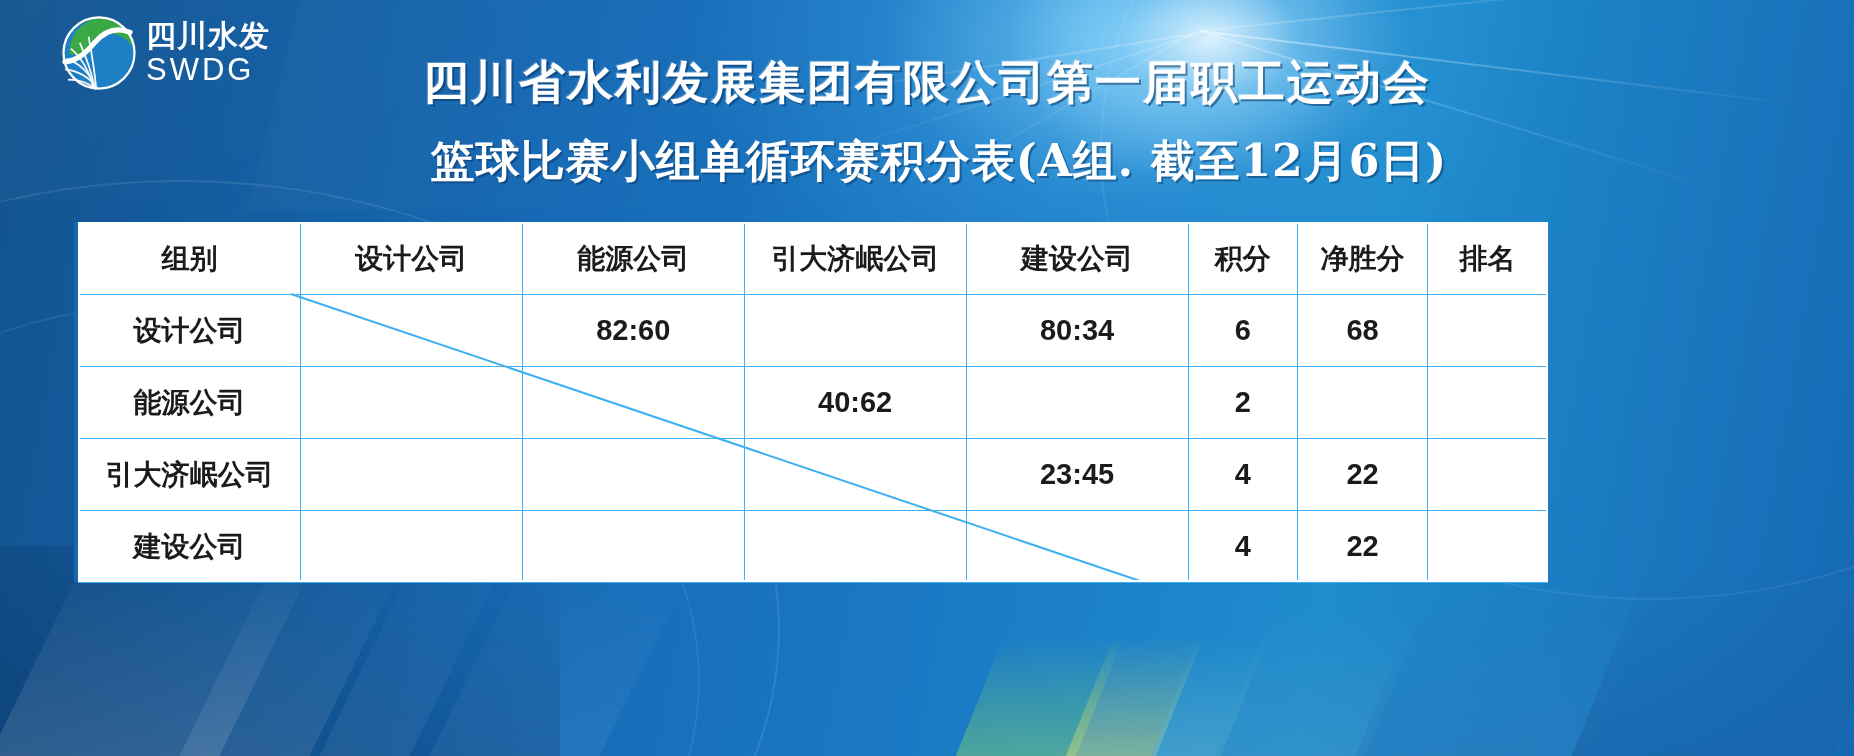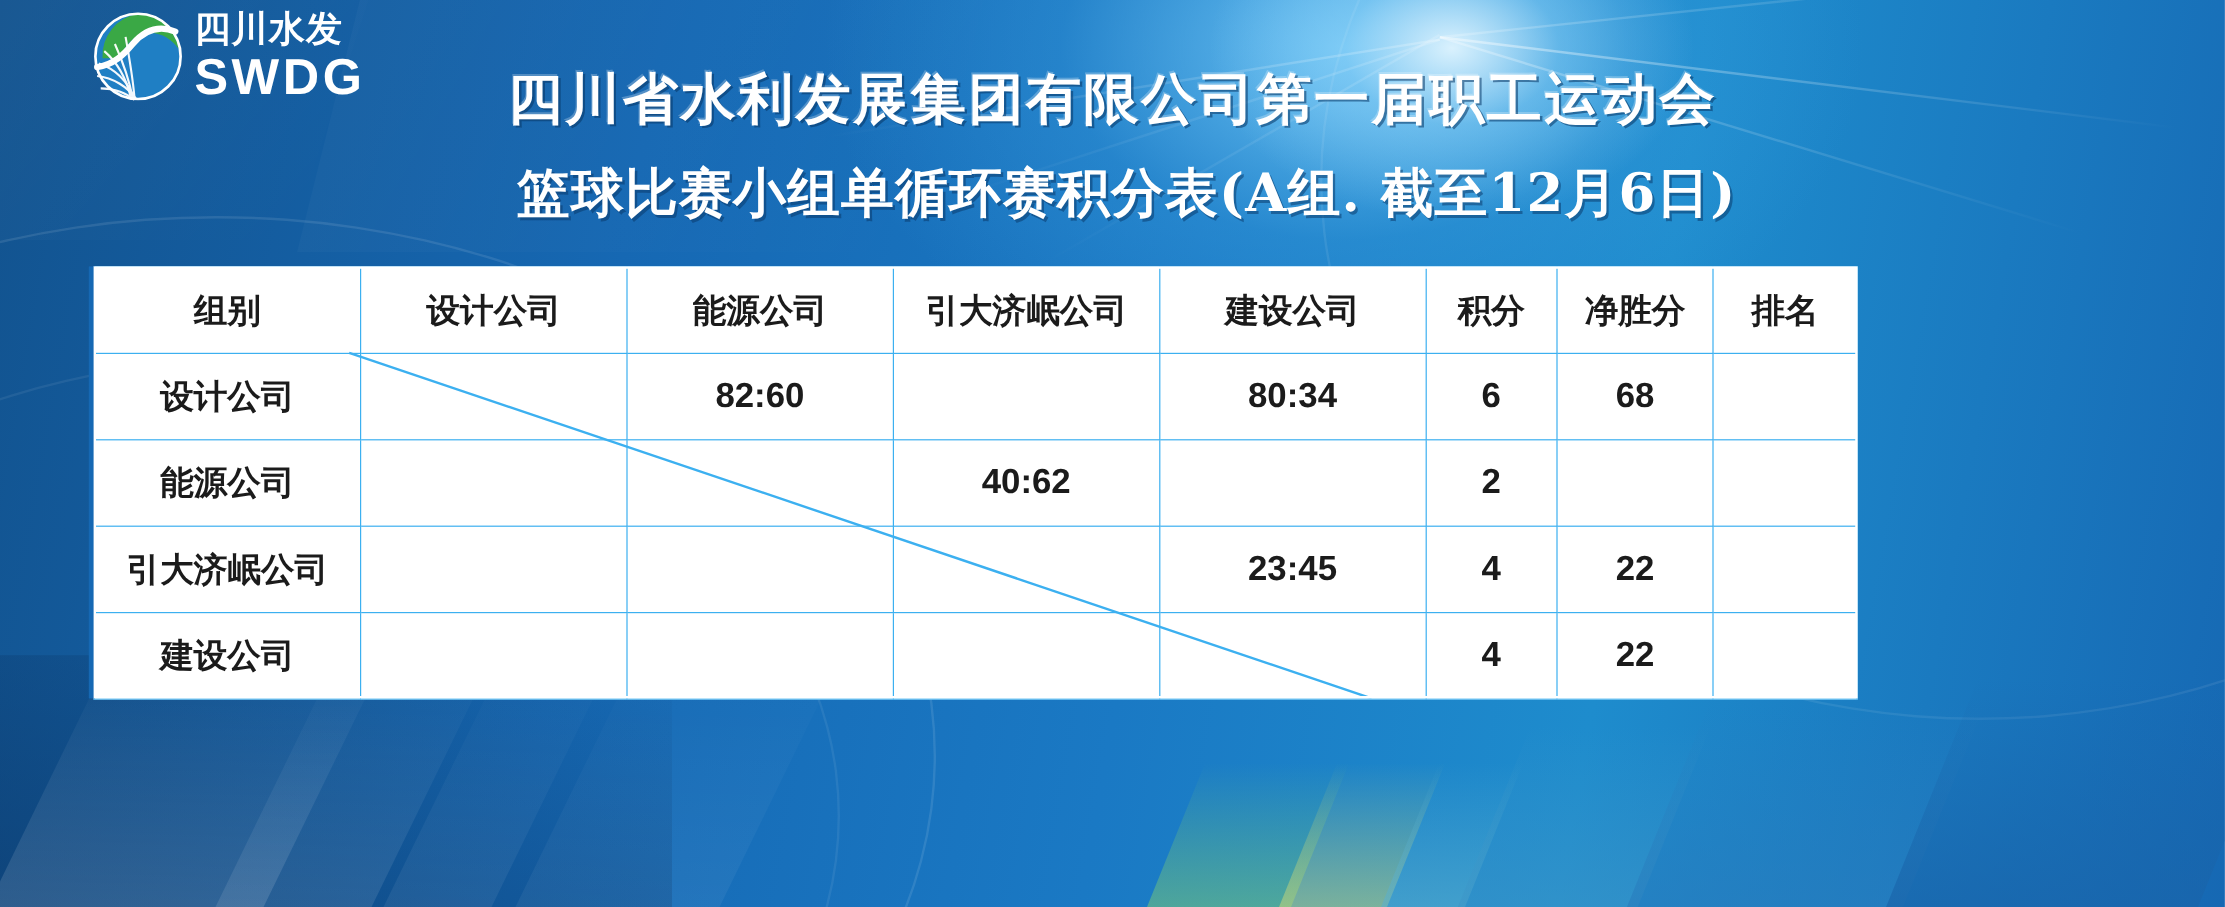--- a/index.html
+++ b/index.html
@@ -65,33 +65,33 @@
   .corner-dark {
     position: absolute;
     left: 0; bottom: 0;
     width: 560px; height: 210px;
     background: linear-gradient(to top right, rgba(10,52,100,0.55), rgba(10,52,100,0));
   }
 
   
   .logo-wrap {
     position: absolute;
-    left: 78px; top: 10px;
+    left: 62px; top: 10px;
     width: 210px; height: 86px;
-    display: flex; gap: 10px;
+    display: flex; align-items: center; gap: 10px;
   }
   .logo-mark { width: 74px; height: 74px; flex: 0 0 74px; }
   .logo-text { display: flex; flex-direction: column; line-height: 1; }
   .logo-cn {
     color: #ffffff; font-size: 30px; font-weight: bold;
     letter-spacing: 1px; white-space: nowrap;
     font-family: "DejaVu Sans", sans-serif;
   }
   .logo-en {
-    color: #ffffff; font-size: 42px; font-weight: bold;
+    color: #ffffff; font-size: 31px; font-weight: normal;
     letter-spacing: 3px; margin-top: 3px;
     font-family: "Liberation Sans", sans-serif;
   }
 
   .title-main {
     position: absolute;
     left: 0; right: 0; top: 52px;
     text-align: center;
     color: #ffffff;
     font-size: 46px;

